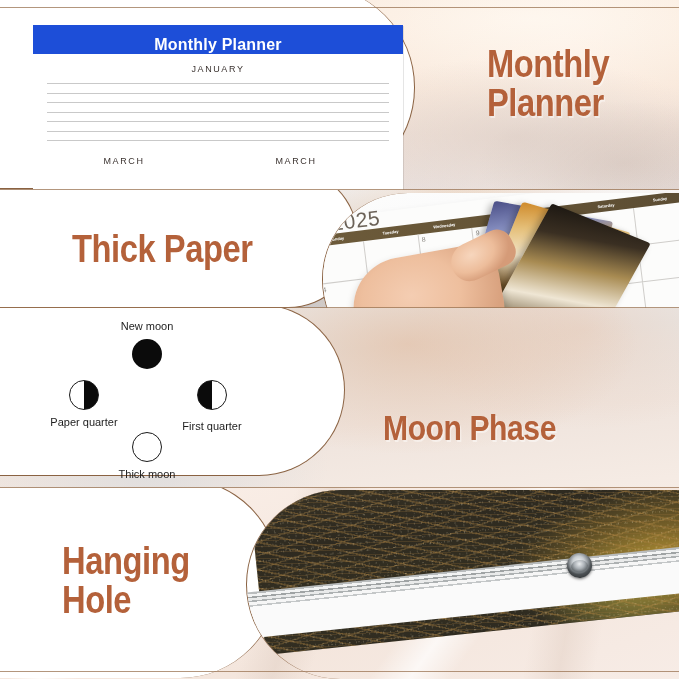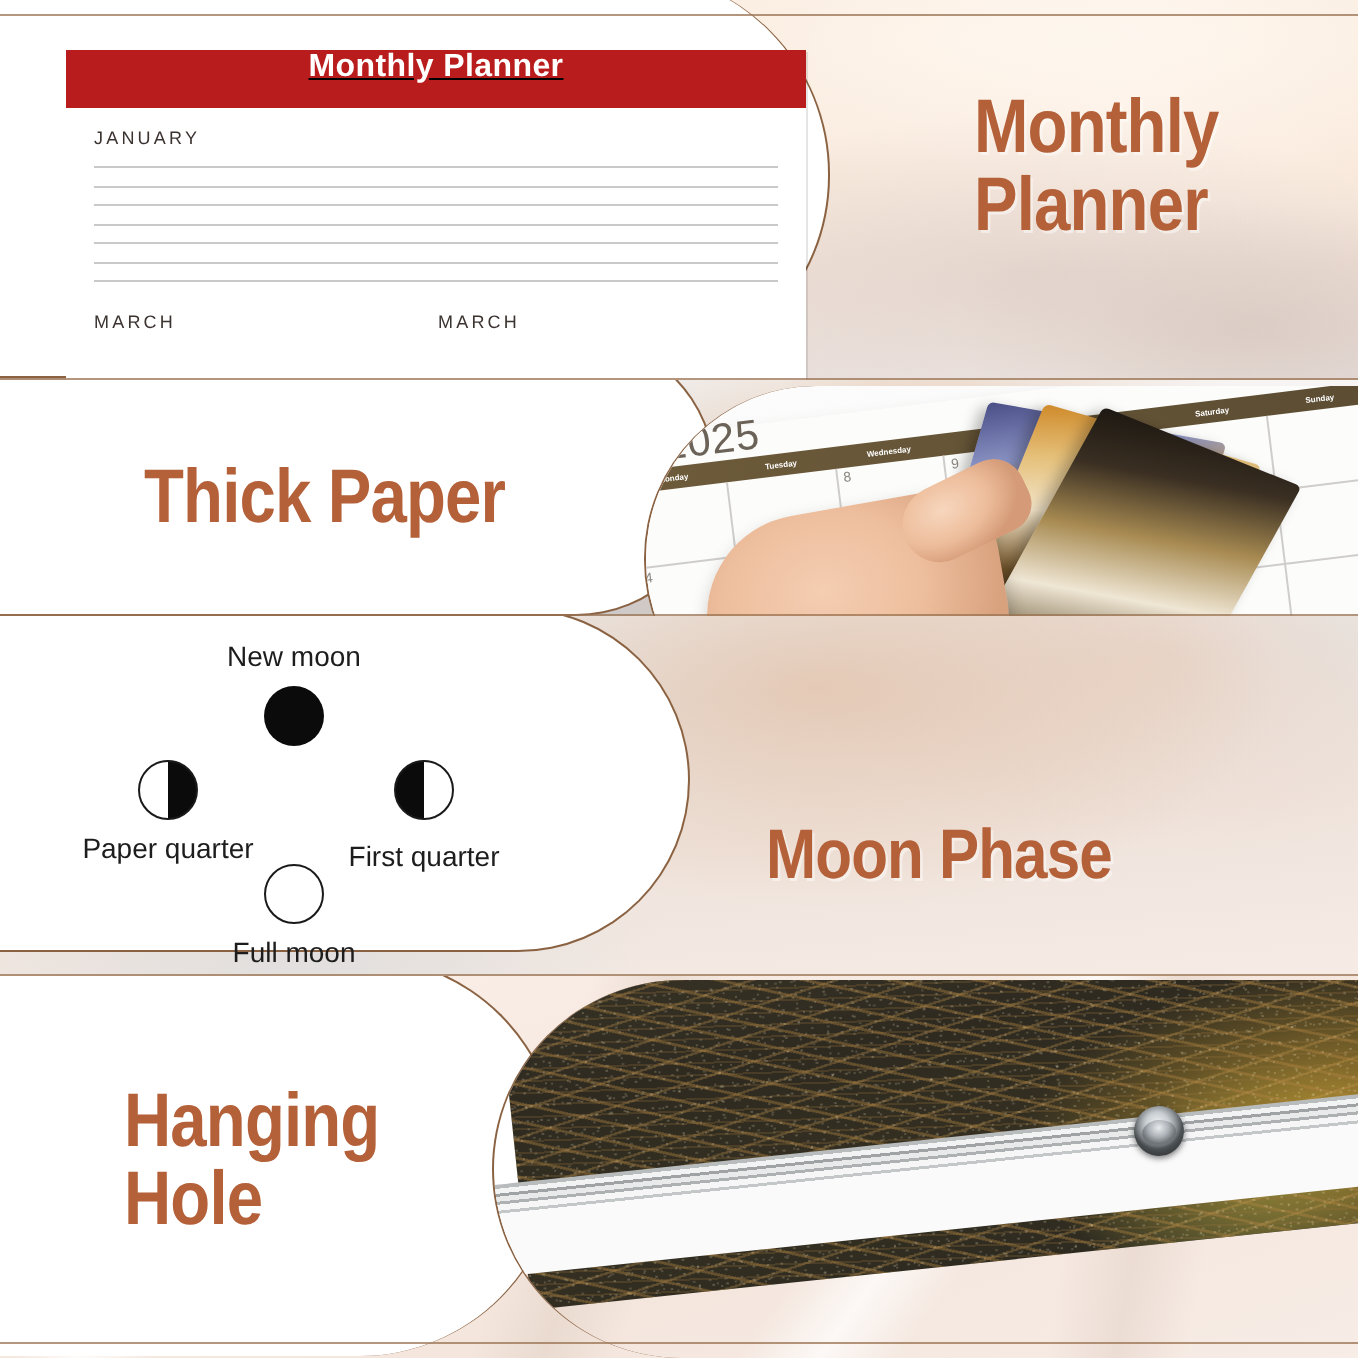--- a/index.html
+++ b/index.html
@@ -126,32 +126,32 @@
   #rule-bottom { top: 671px; }
 
   
   #planner-sheet {
     position: absolute; left: 33px; top: 25px;
     width: 370px; height: 172px;
     background: #ffffff;
     box-shadow: 1px 1px 0 rgba(0,0,0,.1);
   }
   #planner-titlebar {
-    height: 29px; background: #b91c1c;
-    display: flex; align-items: flex-start; justify-content: center; text-decoration: underline;
+    height: 29px; background: #1d4ed8;
+    display: flex; align-items: flex-end; justify-content: center;
   }
   #planner-title {
     color: #ffffff; font-size: 16px; font-weight: 700; letter-spacing: .2px;
   }
   #planner-body {
     display: flex; padding: 10px 14px 0 14px; gap: 18px;
   }
   .planner-col { flex: 1; }
   .month-name {
-    font-size: 9px; color: #3b3330;
+    text-align: center; font-size: 9px; color: #3b3330;
     letter-spacing: 1.6px; margin-bottom: 9px;
   }
   .month-lines { display: block; }
   .month-lines i {
     display: block; height: 1px; background: #c9c9c9; margin-bottom: 8.5px;
   }
   #planner-footer {
     display: flex; padding: 6px 30px 0 14px; gap: 18px;
   }
   .footer-col { flex: 1; }
@@ -169,21 +169,21 @@
     transform-origin: left center;
   }
   #h-planner { left: 487px; top: 45px;  font-size: 38px; }
   #h-thick   { left: 72px;  top: 230px; font-size: 38px; }
   #h-moon    { left: 383px; top: 410px; font-size: 35px; }
   #h-hang    { left: 62px;  top: 542px; font-size: 38px; }
 
   
   #moon-diagram { position: absolute; left: 0; top: 308px; width: 340px; height: 180px; }
   .moon-item { position: absolute; text-align: center; }
-  .moon-label { font-size: 14px; color: #1d1d1d; white-space: nowrap; }
+  .moon-label { font-size: 11px; color: #1d1d1d; white-space: nowrap; }
   .moon-disc { width: 30px; height: 30px; border-radius: 50%; margin: 0 auto; }
   .disc-new   { background: #0b0b0b; }
   .disc-full  { background: #ffffff; border: 1.6px solid #1a1a1a; }
   .disc-last  { background: linear-gradient(to right, #ffffff 50%, #0b0b0b 50%); border: 1.6px solid #1a1a1a; }
   .disc-first { background: linear-gradient(to right, #0b0b0b 50%, #ffffff 50%); border: 1.6px solid #1a1a1a; }
 
   #moon-new   { left: 110px; top: 12px;  width: 74px; }
   #moon-new .moon-label { margin-bottom: 7px; }
   #moon-last  { left: 40px;  top: 72px;  width: 88px; }
   #moon-last .moon-label { margin-top: 6px; }
@@ -450,21 +450,21 @@
     <div class="moon-item" id="moon-last">
       <div class="moon-disc disc-last"></div>
       <div class="moon-label">Paper quarter</div>
     </div>
     <div class="moon-item" id="moon-first">
       <div class="moon-disc disc-first"></div>
       <div class="moon-label">First quarter</div>
     </div>
     <div class="moon-item" id="moon-full">
       <div class="moon-disc disc-full"></div>
-      <div class="moon-label">Full moon</div>
+      <div class="moon-label">Thick moon</div>
     </div>
   </div>
 
   <div class="headline" id="h-moon">Moon Phase</div>
 
   <div class="section" id="sec-hang">
     <div class="bg bg-marble"></div>
     <div class="card" id="card-hang"></div>
   </div>
 

